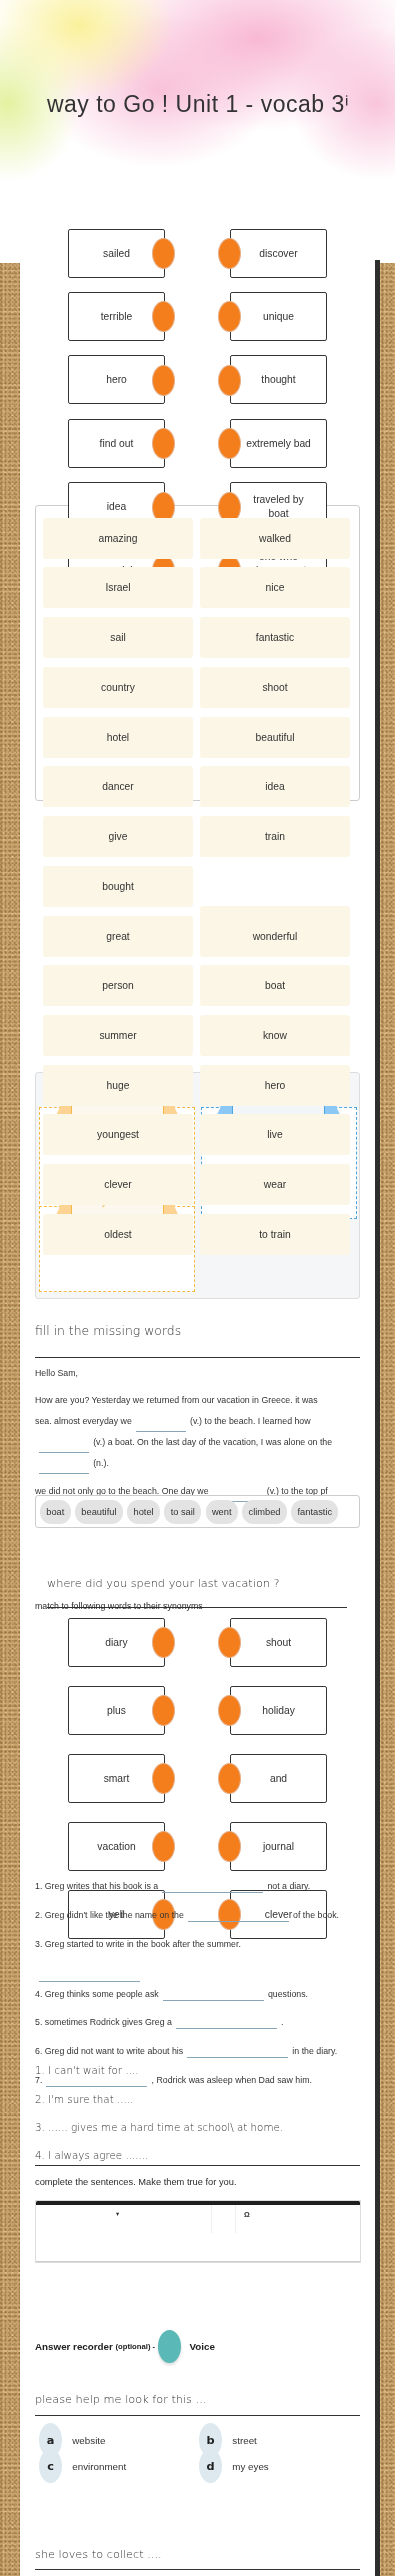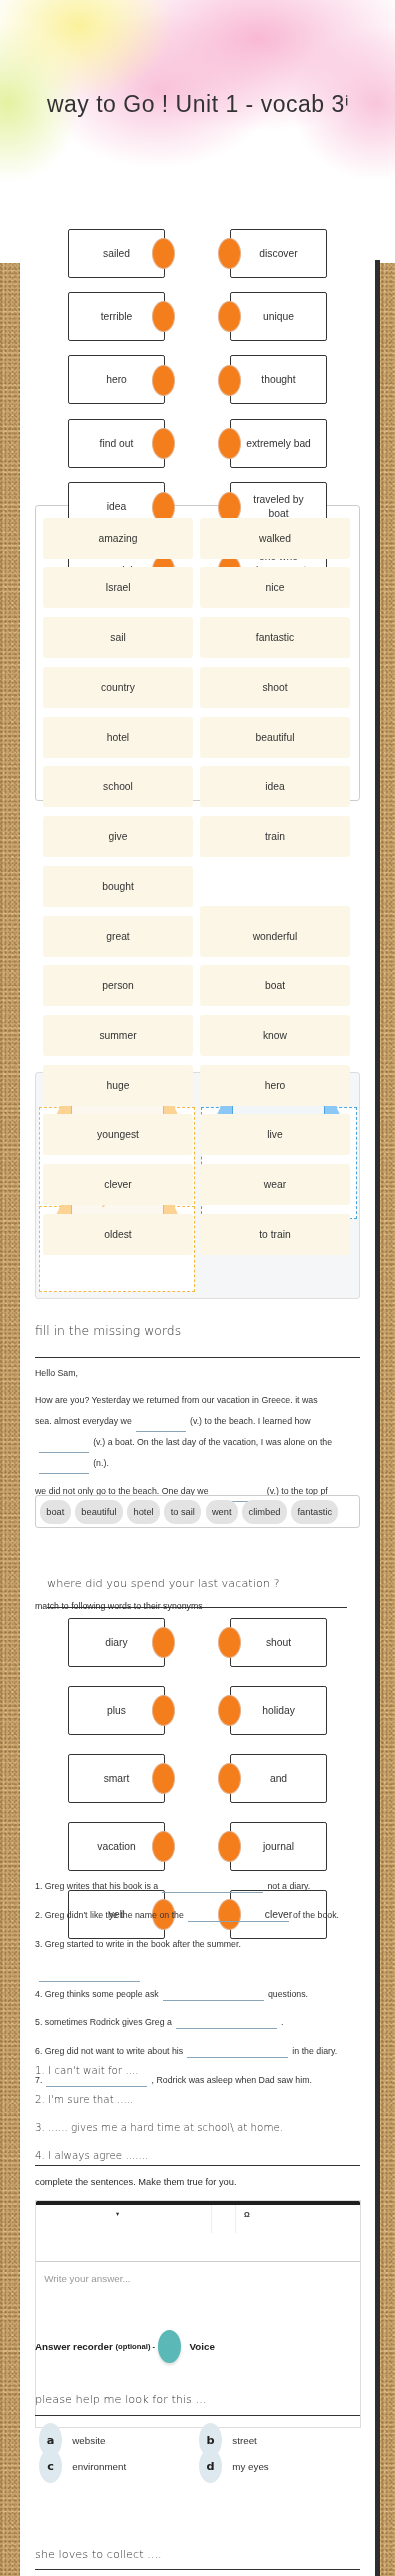--- a/index.html
+++ b/index.html
@@ -120,21 +120,20 @@
 <div class="hline" style="left:35px;top:2165px;width:325px"></div>
 <div class="abs" style="left:35px;top:2177px;font-size:9.3px">complete the sentences. Make them true for you.</div>
 <div class="editor" style="top:2200px">
   <div class="ed-top"></div>
   <div class="ed-tools">
     <span class="abs" style="left:80px;top:5.2px;font-size:6.2px">▾</span>
     <span class="abs" style="left:175px;top:0;width:0.5px;height:28px;background:#eee"></span>
     <span class="abs" style="left:199px;top:0;width:0.5px;height:28px;background:#eee"></span>
     <span class="abs" style="left:208px;top:5.2px;font-size:7.2px;font-weight:bold">Ω</span>
   </div>
-  <div class="ed-area">Write your answer...</div>
 </div>
 <div class="rec" style="top:2330px">
     <span>Answer recorder</span>
     <span class="opt">(optional) -</span>
     <span class="vbtn"></span>
     <span>Voice</span>
   </div>
 
 <div id="mcq"></div>
 
@@ -171,21 +170,21 @@
 <div class="wcell" style="left: 43px; top: 518px;">amazing</div>
 <div class="wcell" style="left: 200px; top: 518px;">walked</div>
 <div class="wcell" style="left: 43px; top: 567px;">Israel</div>
 <div class="wcell" style="left: 200px; top: 567px;">nice</div>
 <div class="wcell" style="left: 43px; top: 617px;">sail</div>
 <div class="wcell" style="left: 200px; top: 617px;">fantastic</div>
 <div class="wcell" style="left: 43px; top: 667px;">country</div>
 <div class="wcell" style="left: 200px; top: 667px;">shoot</div>
 <div class="wcell" style="left: 43px; top: 717px;">hotel</div>
 <div class="wcell" style="left: 200px; top: 717px;">beautiful</div>
-<div class="wcell" style="left: 43px; top: 766px;">school</div>
+<div class="wcell" style="left: 43px; top: 766px;">dancer</div>
 <div class="wcell" style="left: 200px; top: 766px;">idea</div>
 <div class="wcell" style="left: 43px; top: 816px;">give</div>
 <div class="wcell" style="left: 200px; top: 816px;">train</div>
 <div class="wcell" style="left: 43px; top: 866px;">bought</div>
 <div class="wcell" style="left: 200px; top: 906px; padding-left: 32px;">sing</div>
 <div class="wcell" style="left: 43px; top: 916px;">great</div>
 <div class="wcell" style="left: 200px; top: 916px;">wonderful</div>
 <div class="wcell" style="left: 43px; top: 965px;">person</div>
 <div class="wcell" style="left: 200px; top: 965px;">boat</div>
 <div class="wcell" style="left: 43px; top: 1015px;">summer</div>

